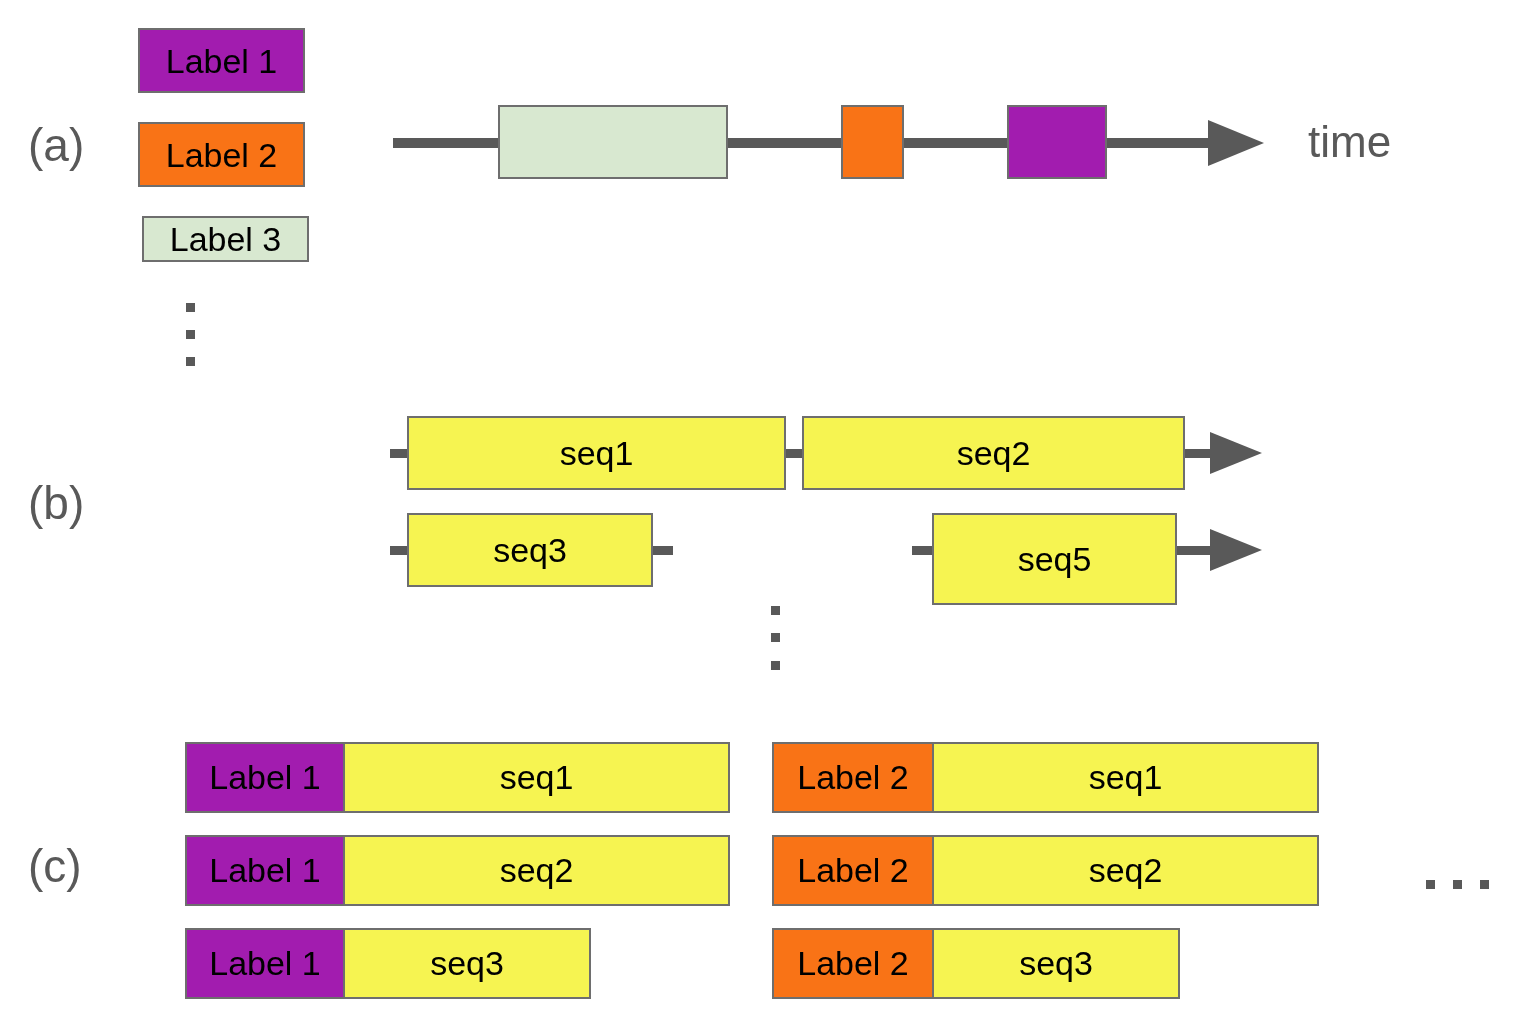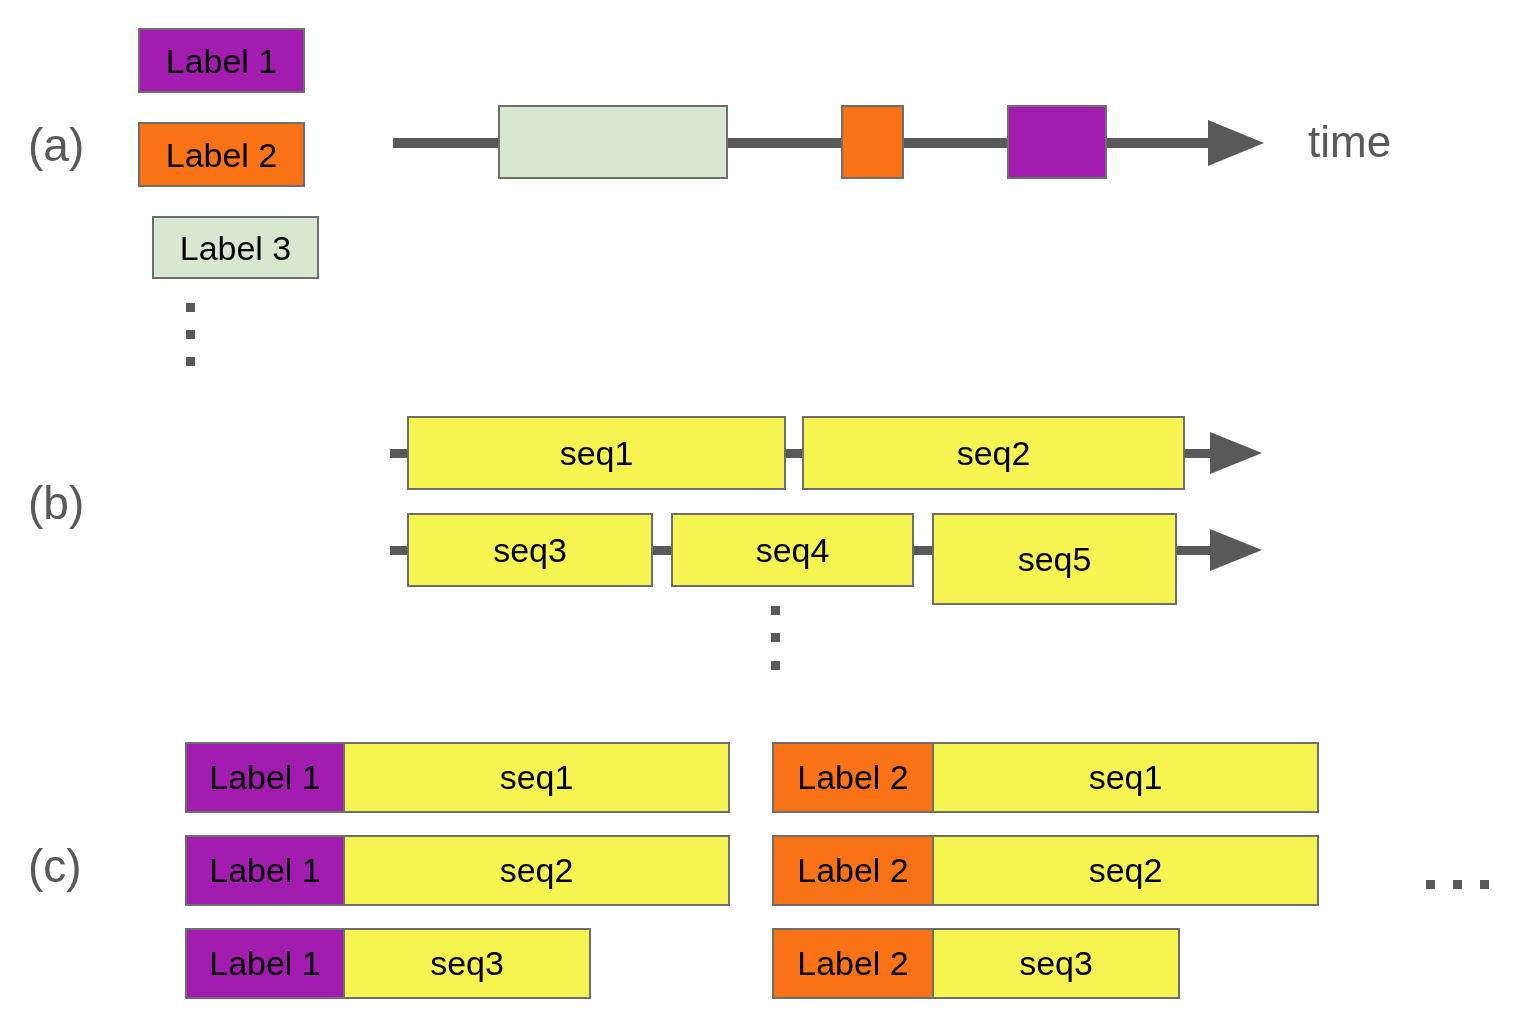--- a/index.html
+++ b/index.html
@@ -121,21 +121,21 @@
 <div id="canvas">
 
   <div class="section-letter" style="left:28px; top:122px;">(a)</div>
 
   <div class="box fill-gray" style="left:138px; top:28px; width:167px; height:65px;">
     <span>Label 1</span>
   </div>
   <div class="box fill-cream" style="left:138px; top:122px; width:167px; height:65px;">
     <span>Label 2</span>
   </div>
-  <div class="box fill-green" style="left:152px; top:216px; width:167px; height:63px;">
+  <div class="box fill-green" style="left:142px; top:216px; width:167px; height:46px;">
     <span>Label 3</span>
   </div>
 
   <div class="dot" style="left:186px; top:303px;"></div>
   <div class="dot" style="left:186px; top:330px;"></div>
   <div class="dot" style="left:186px; top:357px;"></div>
 
   <div class="tl-line" style="left:393px; top:138px; width:110px;"></div>
   <div class="tl-line" style="left:723px; top:138px; width:123px;"></div>
   <div class="tl-line" style="left:899px; top:138px; width:113px;"></div>
@@ -164,23 +164,20 @@
 
   <div class="stub" style="left:390px; top:546px; width:19px;"></div>
   <div class="stub" style="left:651px; top:546px; width:22px;"></div>
   <div class="stub" style="left:912px; top:546px; width:22px;"></div>
   <div class="stub" style="left:1175px; top:546px; width:38px;"></div>
   <div class="seq-arrowhead" style="left:1210px; top:529px;"></div>
 
   <div class="box fill-yellow" style="left:407px; top:513px; width:246px; height:74px;">
     <span>seq3</span>
   </div>
-  <div class="box fill-yellow" style="left:671px; top:513px; width:243px; height:74px;">
-    <span>seq4</span>
-  </div>
   <div class="box fill-yellow" style="left:932px; top:513px; width:245px; height:92px;">
     <span>seq5</span>
   </div>
 
   <div class="dot" style="left:771px; top:606px;"></div>
   <div class="dot" style="left:771px; top:633px;"></div>
   <div class="dot" style="left:771px; top:661px;"></div>
 
   <div class="section-letter" style="left:28px; top:843px;">(c)</div>
 

